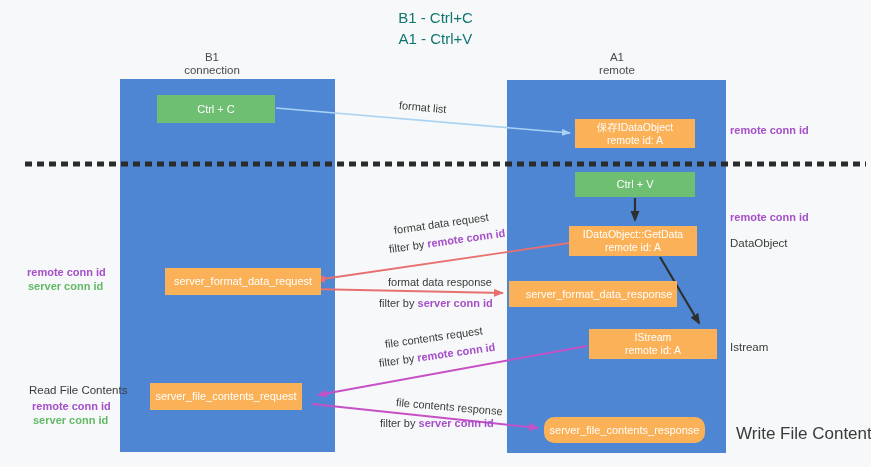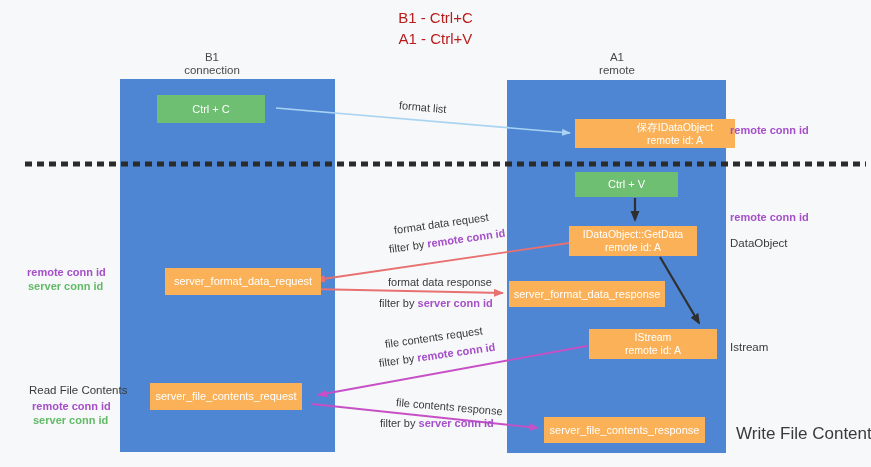--- a/index.html
+++ b/index.html
@@ -1,19 +1,19 @@
 <!DOCTYPE html>
 <html><head>
 <meta charset="utf-8">
 <style>
   html,body{margin:0;padding:0;}
   body{font-family:"Liberation Sans", sans-serif; background:#f7f8f9;}
   .canvas{position:relative; width:871px; height:467px; background:#f7f8f9; overflow:hidden;}
   .abs{position:absolute;}
-  .title{left:0; right:0; top:7px; text-align:center; color:#b91c1c; font-size:15px; line-height:21px;}
+  .title{left:0; right:0; top:7px; text-align:center; color:#0f766e; font-size:15px; line-height:21px;}
   .col-header{text-align:center; color:#4a4a4a; font-size:11.5px; line-height:13px;}
   .col-rect{background:#4e86d4;}
   .node{display:flex; flex-direction:column; align-items:center; justify-content:center;
         color:#ffffff; text-align:center; font-size:11px; line-height:13px;}
   .node.green{background:#6fbf72;}
   .node.orange{background:#fab157;}
   .node .sub{font-size:10.5px;}
   .lbl{font-size:11px; color:#3a3a3a; white-space:nowrap;}
   .purple{color:#a54fc9; font-weight:bold;}
   .greentx{color:#62ba66; font-weight:bold;}
@@ -69,56 +69,56 @@
 
     <line x1="310" y1="289" x2="503" y2="293" stroke="#e87070" stroke-width="1.8" marker-end="url(#mSalmon)"></line>
 
     <line x1="660" y1="257" x2="699" y2="323" stroke="#2f2f2f" stroke-width="2.2" marker-end="url(#mBlack)"></line>
 
     <line x1="587" y1="346" x2="318" y2="395" stroke="#c750c7" stroke-width="1.8" marker-end="url(#mMagenta)"></line>
 
     <line x1="312" y1="404" x2="538" y2="428" stroke="#c750c7" stroke-width="1.8" marker-end="url(#mMagenta)"></line>
   </svg>
 
-  <div class="abs node green" style="left:157px; top:95px; width:108px; height:28px;">
+  <div class="abs node green" style="left:157px; top:95px; width:118px; height:28px;">
     <div>Ctrl + C</div>
   </div>
 
-  <div class="abs node orange" style="left:575px; top:119px; width:120px; height:29px;padding-left:40px;">
+  <div class="abs node orange" style="left:575px; top:119px; width:120px; height:29px;">
     <div class="sub">保存IDataObject</div>
     <div class="sub">remote id: A</div>
   </div>
 
-  <div class="abs node green" style="left:575px; top:172px; width:103px; height:25px;">
+  <div class="abs node green" style="left:575px; top:172px; width:120px; height:25px;">
     <div>Ctrl + V</div>
   </div>
 
   <div class="abs node orange" style="left:569px; top:226px; width:128px; height:30px;">
     <div class="sub">IDataObject::GetData</div>
     <div class="sub">remote id: A</div>
   </div>
 
   <div class="abs node orange" style="left:152px; top:268px; width:156px; height:27px;margin-left:13px;">
     <div>server_format_data_request</div>
   </div>
 
-  <div class="abs node orange" style="left:509px; top:281px; width:156px; height:26px;">
+  <div class="abs node orange" style="left:509px; top:281px; width:156px; height:26px;padding-left:12px;">
     <div>server_format_data_response</div>
   </div>
 
   <div class="abs node orange" style="left:589px; top:329px; width:128px; height:30px;">
     <div class="sub">IStream</div>
     <div class="sub">remote id: A</div>
   </div>
 
   <div class="abs node orange" style="left:150px; top:383px; width:152px; height:27px;">
     <div>server_file_contents_request</div>
   </div>
 
-  <div class="abs node orange" style="left:544px; top:417px; width:161px; height:26px;">
+  <div class="abs node orange" style="left:544px; top:417px; width:161px; height:26px;border-radius:10px;">
     <div>server_file_contents_response</div>
   </div>
 
   <div class="abs lbl rot-pos" style="left:399px; top:99px;">format list</div>
 
   <div class="abs lbl rot-neg" style="left:394px; top:224px;">format data request</div>
   <div class="abs lbl rot-neg" style="left:389px; top:243px;">
     <span>filter by </span><span class="purple">remote conn id</span>
   </div>
 

